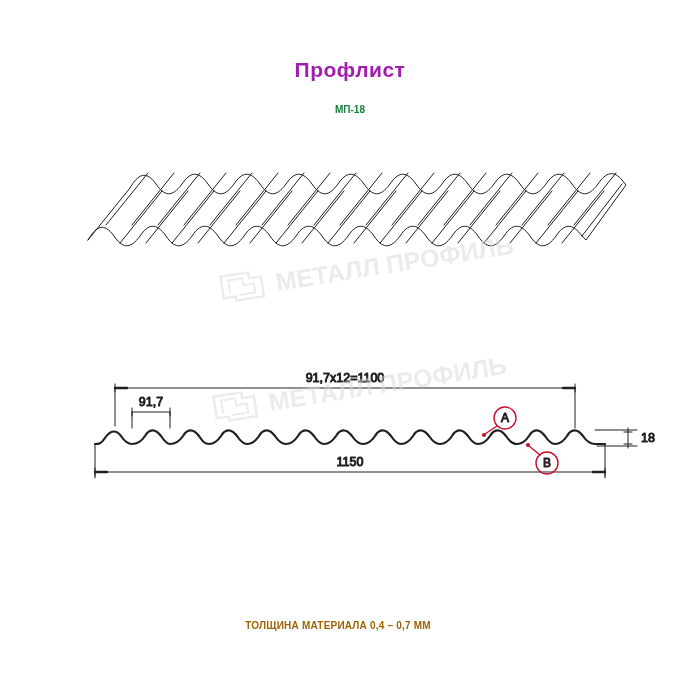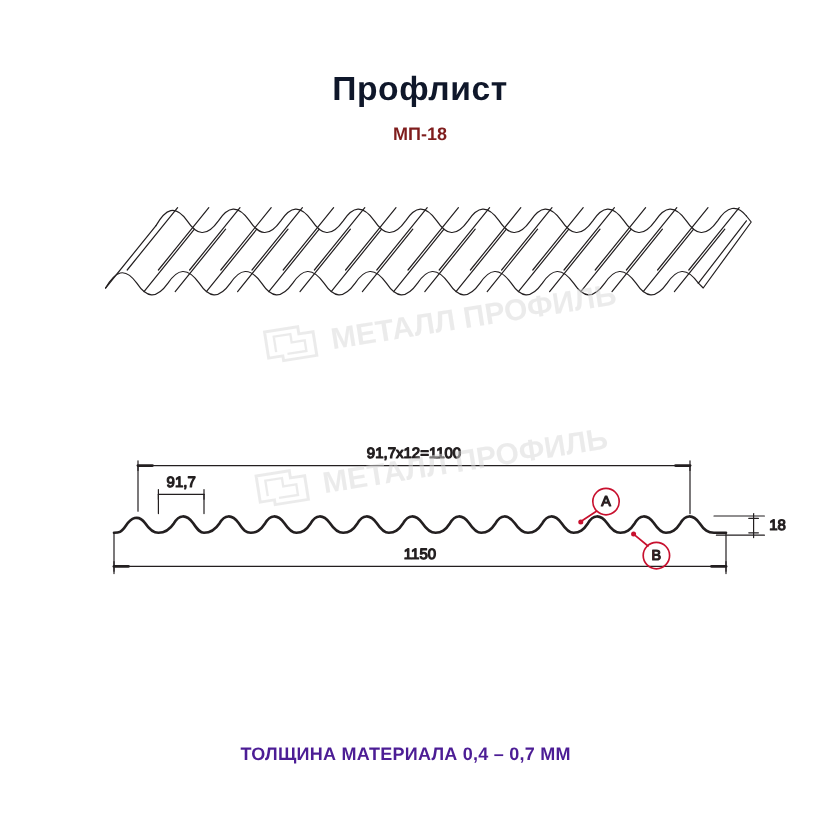--- a/index.html
+++ b/index.html
@@ -19,45 +19,45 @@
     position: relative;
     width: 700px;
     height: 700px;
   }
   .title {
     position: absolute;
     top: 58px;
     left: 0;
     width: 700px;
     text-align: center;
-    font-size: 28px;
+    font-size: 21px;
     font-weight: bold;
     letter-spacing: 0.5px;
-    color: #0f172a;
+    color: #a21caf;
   }
   .subtitle {
     position: absolute;
     top: 104px;
     left: 0;
     width: 700px;
     text-align: center;
-    font-size: 15px;
+    font-size: 10px;
     font-weight: bold;
-    color: #7f1d1d;
+    color: #15803d;
   }
   .footnote {
     position: absolute;
     top: 620px;
     left: 0;
     width: 676px;
     text-align: center;
-    font-size: 15px;
+    font-size: 10px;
     font-weight: bold;
     letter-spacing: 0.2px;
-    color: #4c1d95;
+    color: #a16207;
   }
   .iso-wrap {
     position: absolute;
     top: 140px;
     left: 70px;
     width: 560px;
     height: 160px;
   }
   .draw-wrap {
     position: absolute;

